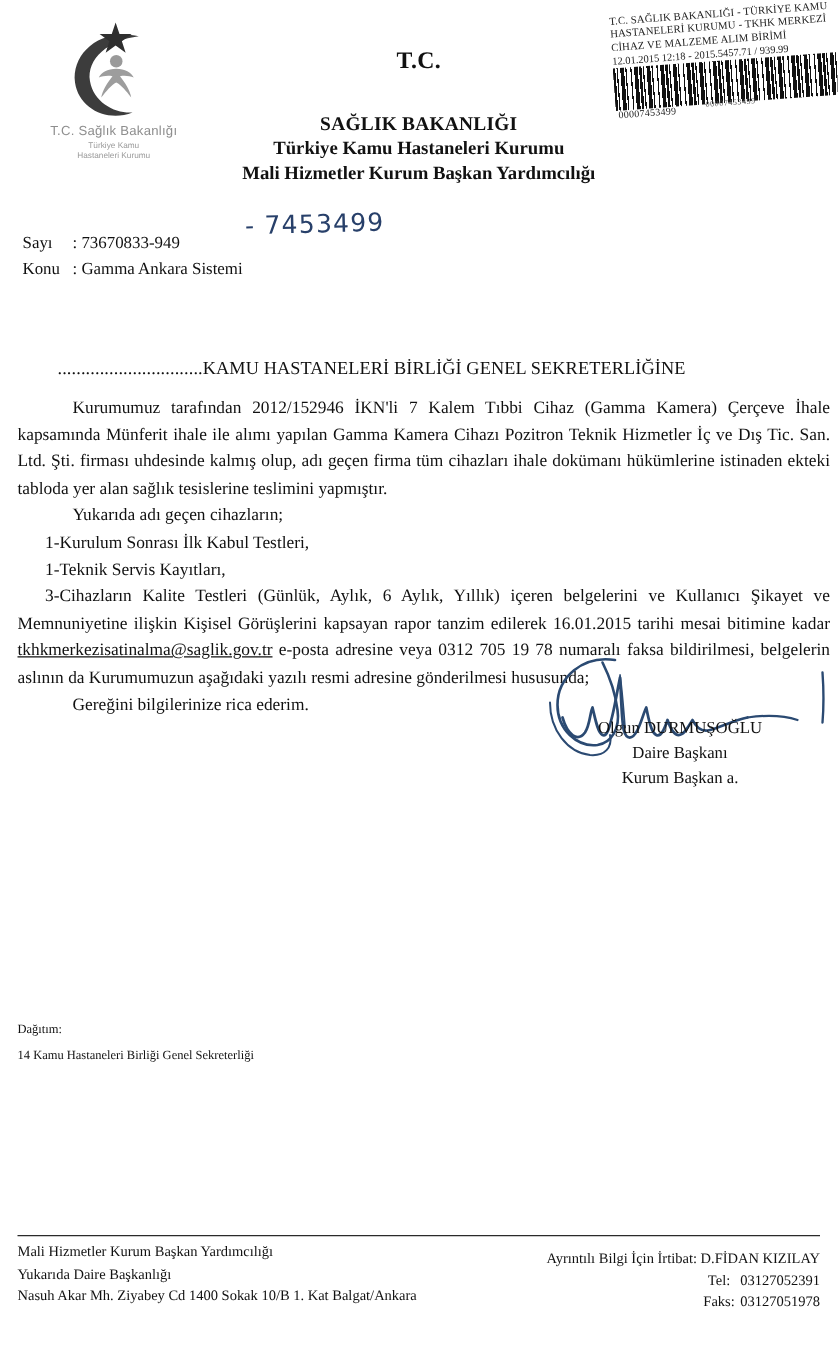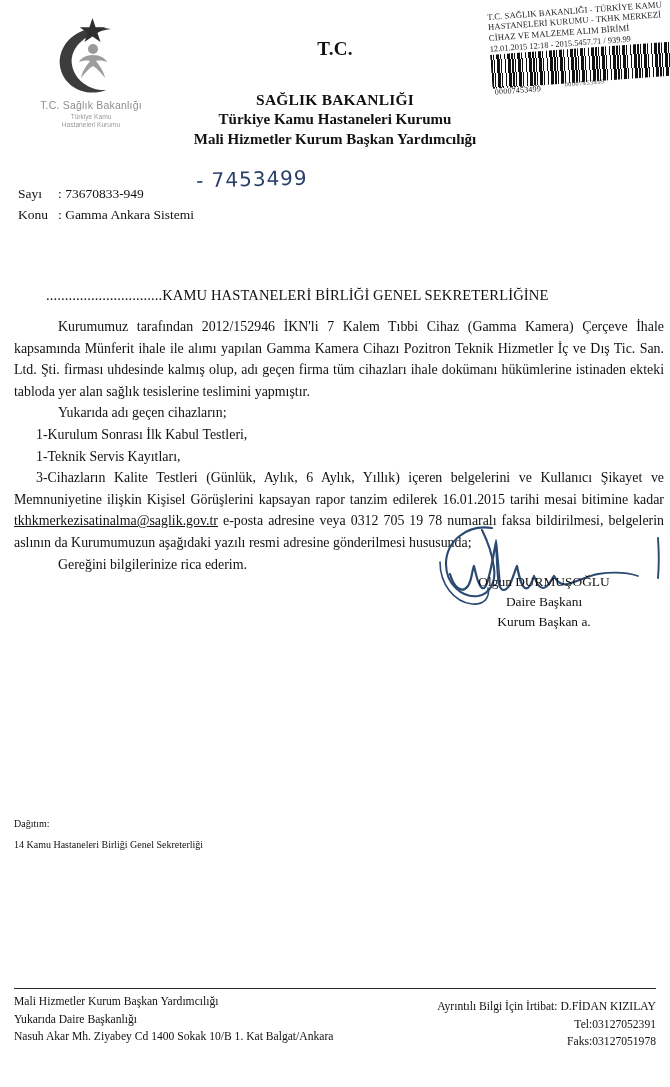--- a/index.html
+++ b/index.html
@@ -78,21 +78,21 @@
   
   .ek{position:absolute;left:14px;top:734px;font-size:13.8px;}
   .dag{position:absolute;left:14px;top:813px;font-size:10px;line-height:21px;}
 
   
   .rule{position:absolute;left:14px;top:988px;width:642px;height:0;
         border-top:1.1px solid #2a2a2a;}
   .foot-l{position:absolute;left:14px;top:993px;font-size:11.6px;line-height:17.5px;}
   .foot-r{position:absolute;left:404px;top:954px;width:252px;
           font-size:11.6px;line-height:17.5px;text-align:right;margin-top:44px;}
-  .foot-r .lbl{display:inline-block;width:34px;text-align:right;}
+  .foot-r .lbl{display:inline-block;width:34px;text-align:center;}
 </style>
 </head>
 <body>
 
 <div class="page">
 
   <div class="header">
 
     <div class="logo">
       <svg width="86" height="82" viewBox="0 0 86 82">

